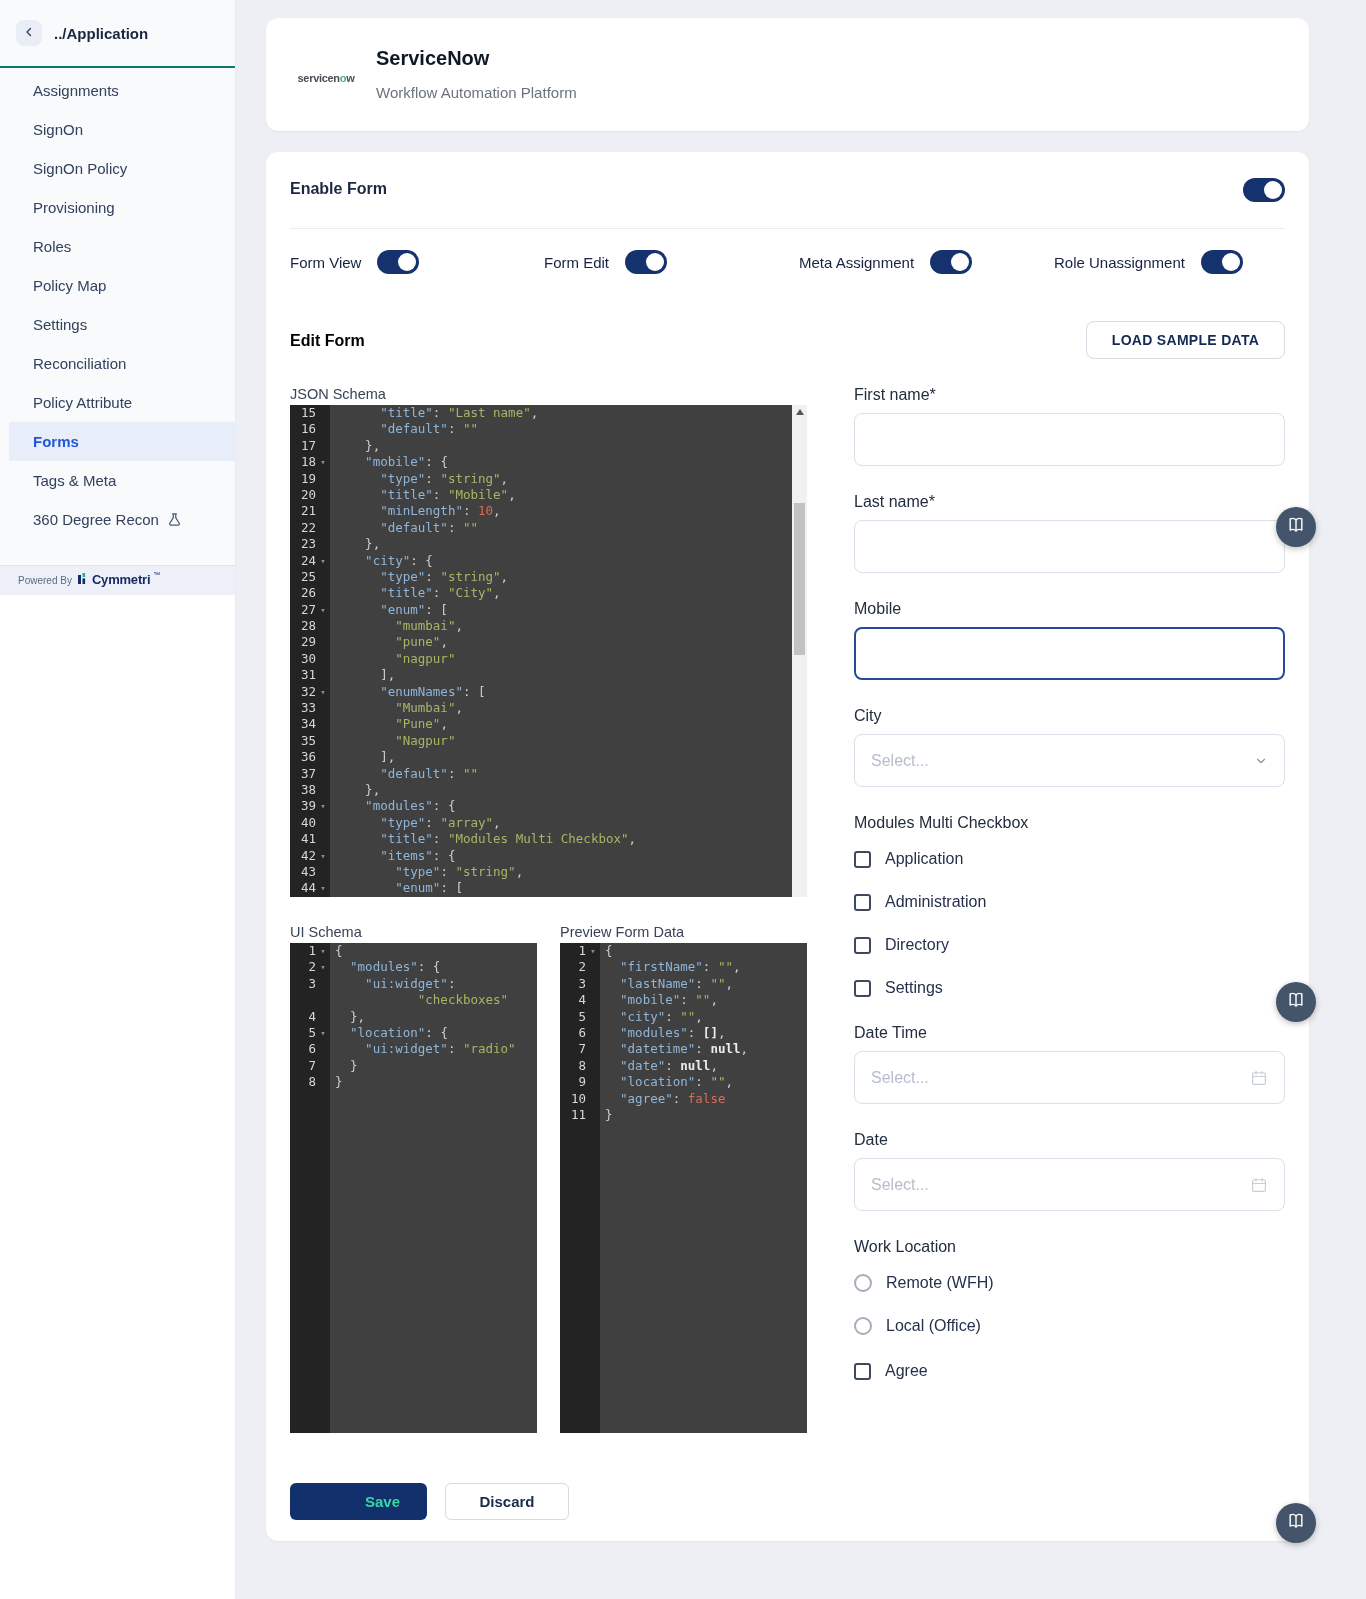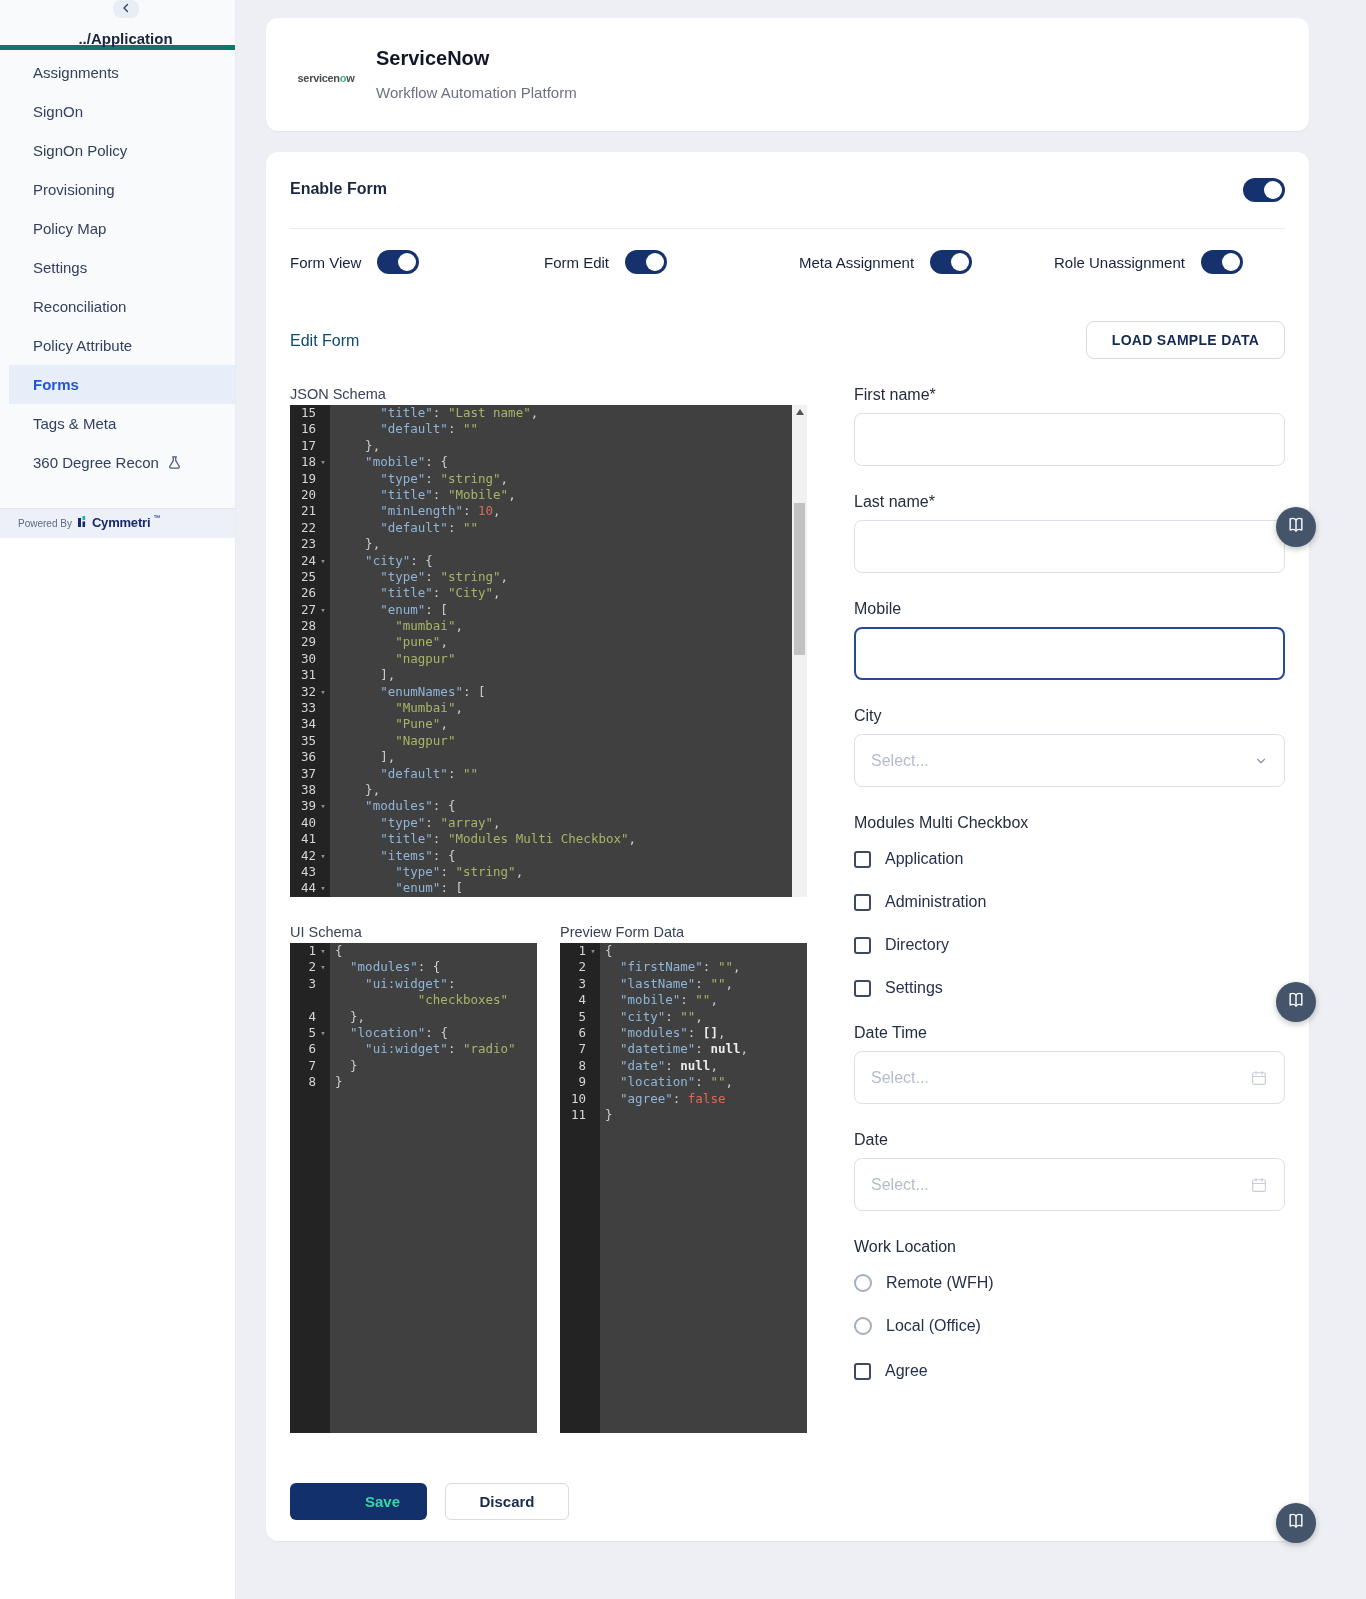--- a/index.html
+++ b/index.html
@@ -3,21 +3,21 @@
 <meta charset="utf-8">
 <style>
   * { margin:0; padding:0; box-sizing:border-box; }
   html,body { background:#edeff4; }
   body { font-family:"Liberation Sans", sans-serif; }
   .page { position:relative; width:1366px; height:1599px; overflow:hidden; background:#edeff4; }
 
   
   .sidebar { position:absolute; left:0; top:0; width:236px; height:1599px; background:#ffffff; border-right:1px solid #e8ebf1; }
   .sb-top { background:#f8fafc; }
-  .sb-header { height:50px; display:flex; align-items:center; padding-left:16px; gap:12px; border-bottom:5px solid #0f766e;flex-direction:column; }
+  .sb-header { height:68px; display:flex; align-items:center; padding-left:16px; gap:12px; border-bottom:2px solid #0f766e; }
   .back-btn { width:26px; height:26px; border-radius:8px; background:#e9eef6; display:flex; align-items:center; justify-content:center; cursor:pointer; }
   .sb-title { font-size:15px; font-weight:700; color:#1b2540; }
   .sb-nav { padding-top:3px; padding-bottom:26px;padding-left:9px; }
   .nav-item { height:39px; display:flex; align-items:center; padding-left:24px; font-size:15px; font-weight:500; color:#33415e; cursor:pointer; gap:8px; }
   .nav-item.sel { background:#e7eef9; color:#2355d8; font-weight:600; }
   .powered { height:30px; background:#edf1f7; border-top:1px solid #e2e7ee; display:flex; align-items:center; padding-left:18px; gap:6px; }
   .pw-text { font-size:10px; color:#5a6b85; }
   .brand { display:flex; align-items:flex-start; gap:3px; }
   .brand b { font-size:13px; color:#16296b; letter-spacing:-0.2px; }
   .brand sup { font-size:7px; color:#16296b; margin-top:-1px; }
@@ -26,21 +26,21 @@
   .card { position:absolute; background:#fff; border-radius:12px; box-shadow:0 1px 2px rgba(16,24,40,.05); }
   .app-card { left:266px; top:18px; width:1043px; height:113px; }
   .logo-box { position:absolute; left:29px; top:50px; width:62px; text-align:center; }
   .logo-text { font-size:11px; font-weight:700; color:#484e54; letter-spacing:-0.3px; }
   .logo-text .green { color:#4caf7d; }
   .app-title { position:absolute; left:110px; top:29px; font-size:20px; font-weight:700; color:#101828; }
   .app-sub { position:absolute; left:110px; top:66px; font-size:15px; color:#6b7280; }
 
   .form-card { left:266px; top:152px; width:1043px; height:1389px; }
   .lbl-enable { position:absolute; left:24px; top:28px; font-size:16px; font-weight:700; color:#1c2740; }
-  .lbl-edit { position:absolute; left:24px; top:180px; font-size:16px; font-weight:400; color:#0c4a6e;text-align:right; }
+  .lbl-edit { position:absolute; left:24px; top:180px; font-size:16px; font-weight:700; color:#000000;text-align:right; }
   .divider { position:absolute; left:24px; right:24px; top:76px; height:1px; background:#e9edf3; }
 
   .toggle { width:42px; height:24px; border-radius:12px; background:#15316e; position:relative; cursor:pointer; flex:none; }
   .toggle::after { content:""; position:absolute; right:3px; top:3px; width:18px; height:18px; border-radius:50%; background:#fff; }
   .tg-enable { position:absolute; right:24px; top:26px; }
   .toggle-row { position:absolute; left:0; top:98px; width:100%; height:26px; }
   .toggle-item { position:absolute; display:flex; align-items:center; gap:16px; }
   .toggle-item .tlabel { font-size:15px; font-weight:500; color:#16223f; }
 
   .load-btn { position:absolute; left:820px; top:169px; width:199px; height:38px; background:#fff; border:1px solid #d6dbe4; border-radius:8px; font-family:"Liberation Sans",sans-serif; font-size:14px; font-weight:700; letter-spacing:.3px; color:#152a52; cursor:pointer; }
@@ -112,20 +112,23 @@
             <span>Assignments</span>
           </div>
           <div class="nav-item">
             <span>SignOn</span>
           </div>
           <div class="nav-item">
             <span>SignOn Policy</span>
           </div>
           <div class="nav-item">
             <span>Provisioning</span>
+          </div>
+          <div class="nav-item">
+            <span>Roles</span>
           </div>
           <div class="nav-item">
             <span>Policy Map</span>
           </div>
           <div class="nav-item">
             <span>Settings</span>
           </div>
           <div class="nav-item">
             <span>Reconciliation</span>
           </div>

